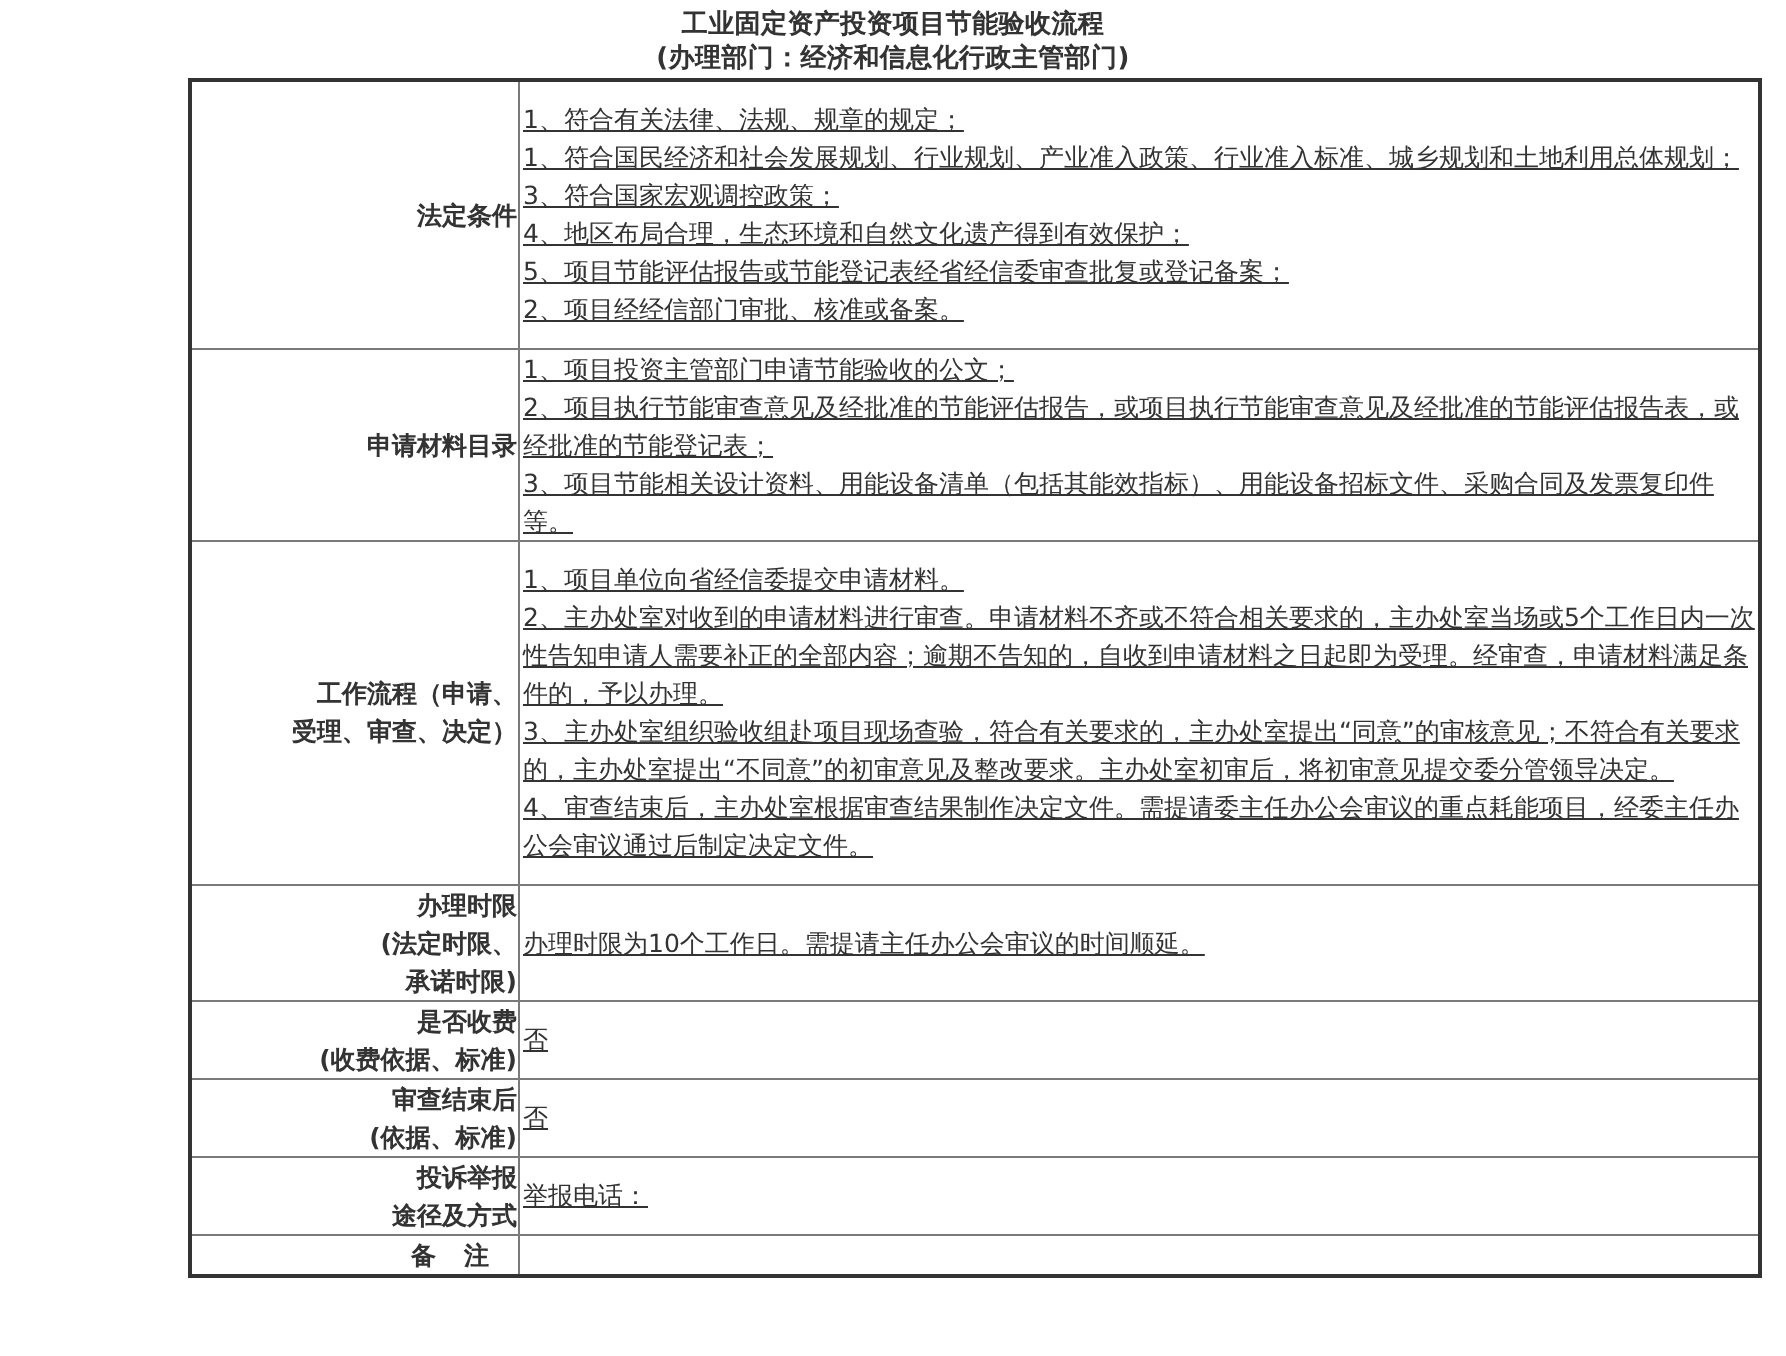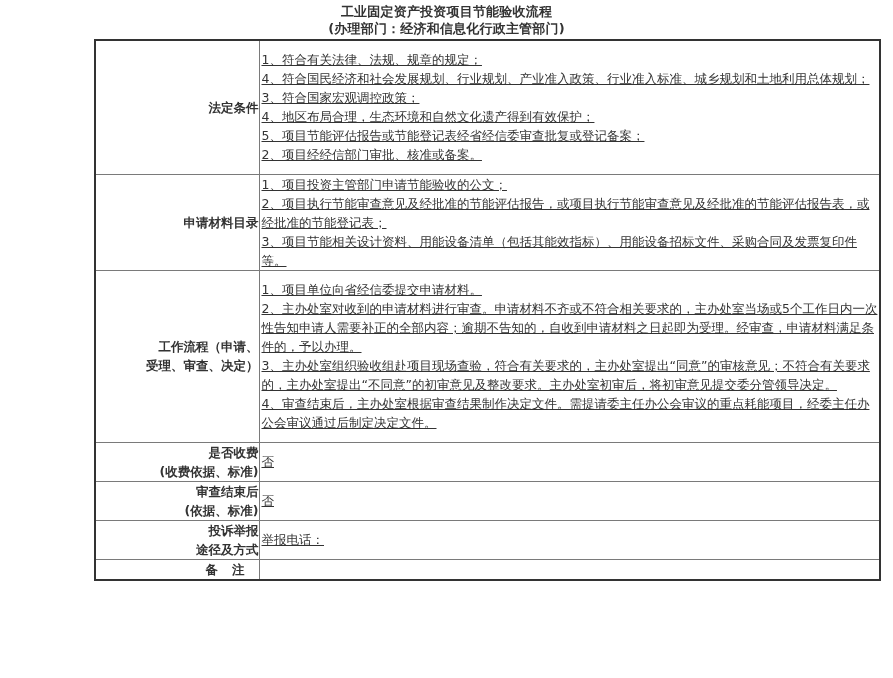--- a/index.html
+++ b/index.html
@@ -29,21 +29,21 @@
       <col style="width:164px">
       <col>
     </colgroup>
   <tbody>
     <tr style="height:134px">
       <td class="label">
         <span class="line">法定条件</span>
       </td>
       <td class="content">
         <span class="line">1、符合有关法律、法规、规章的规定；</span>
-        <span class="line">4、符合国民经济和社会发展规划、行业规划、产业准入政策、行业准入标准、城乡规划和土地利用总体规划；</span>
+        <span class="line">1、符合国民经济和社会发展规划、行业规划、产业准入政策、行业准入标准、城乡规划和土地利用总体规划；</span>
         <span class="line">3、符合国家宏观调控政策；</span>
         <span class="line">4、地区布局合理，生态环境和自然文化遗产得到有效保护；</span>
         <span class="line">5、项目节能评估报告或节能登记表经省经信委审查批复或登记备案；</span>
         <span class="line">2、项目经经信部门审批、核准或备案。</span>
       </td>
     </tr>
     <tr style="height:96px">
       <td class="label">
         <span class="line">申请材料目录</span>
       </td>
@@ -56,20 +56,30 @@
     <tr style="height:172px">
       <td class="label">
         <span class="line">工作流程（申请、</span>
         <span class="line">受理、审查、决定）</span>
       </td>
       <td class="content">
         <span class="line">1、项目单位向省经信委提交申请材料。</span>
         <span class="line">2、主办处室对收到的申请材料进行审查。申请材料不齐或不符合相关要求的，主办处室当场或5个工作日内一次性告知申请人需要补正的全部内容；逾期不告知的，自收到申请材料之日起即为受理。经审查，申请材料满足条件的，予以办理。</span>
         <span class="line">3、主办处室组织验收组赴项目现场查验，符合有关要求的，主办处室提出“同意”的审核意见；不符合有关要求的，主办处室提出“不同意”的初审意见及整改要求。主办处室初审后，将初审意见提交委分管领导决定。</span>
         <span class="line">4、审查结束后，主办处室根据审查结果制作决定文件。需提请委主任办公会审议的重点耗能项目，经委主任办公会审议通过后制定决定文件。</span>
+      </td>
+    </tr>
+    <tr style="height:58px">
+      <td class="label">
+        <span class="line">办理时限</span>
+        <span class="line">(法定时限、</span>
+        <span class="line">承诺时限)</span>
+      </td>
+      <td class="content">
+        <span class="line">办理时限为10个工作日。需提请主任办公会审议的时间顺延。</span>
       </td>
     </tr>
     <tr style="height:39px">
       <td class="label">
         <span class="line">是否收费</span>
         <span class="line">(收费依据、标准)</span>
       </td>
       <td class="content">
         <span class="line">否</span>
       </td>

